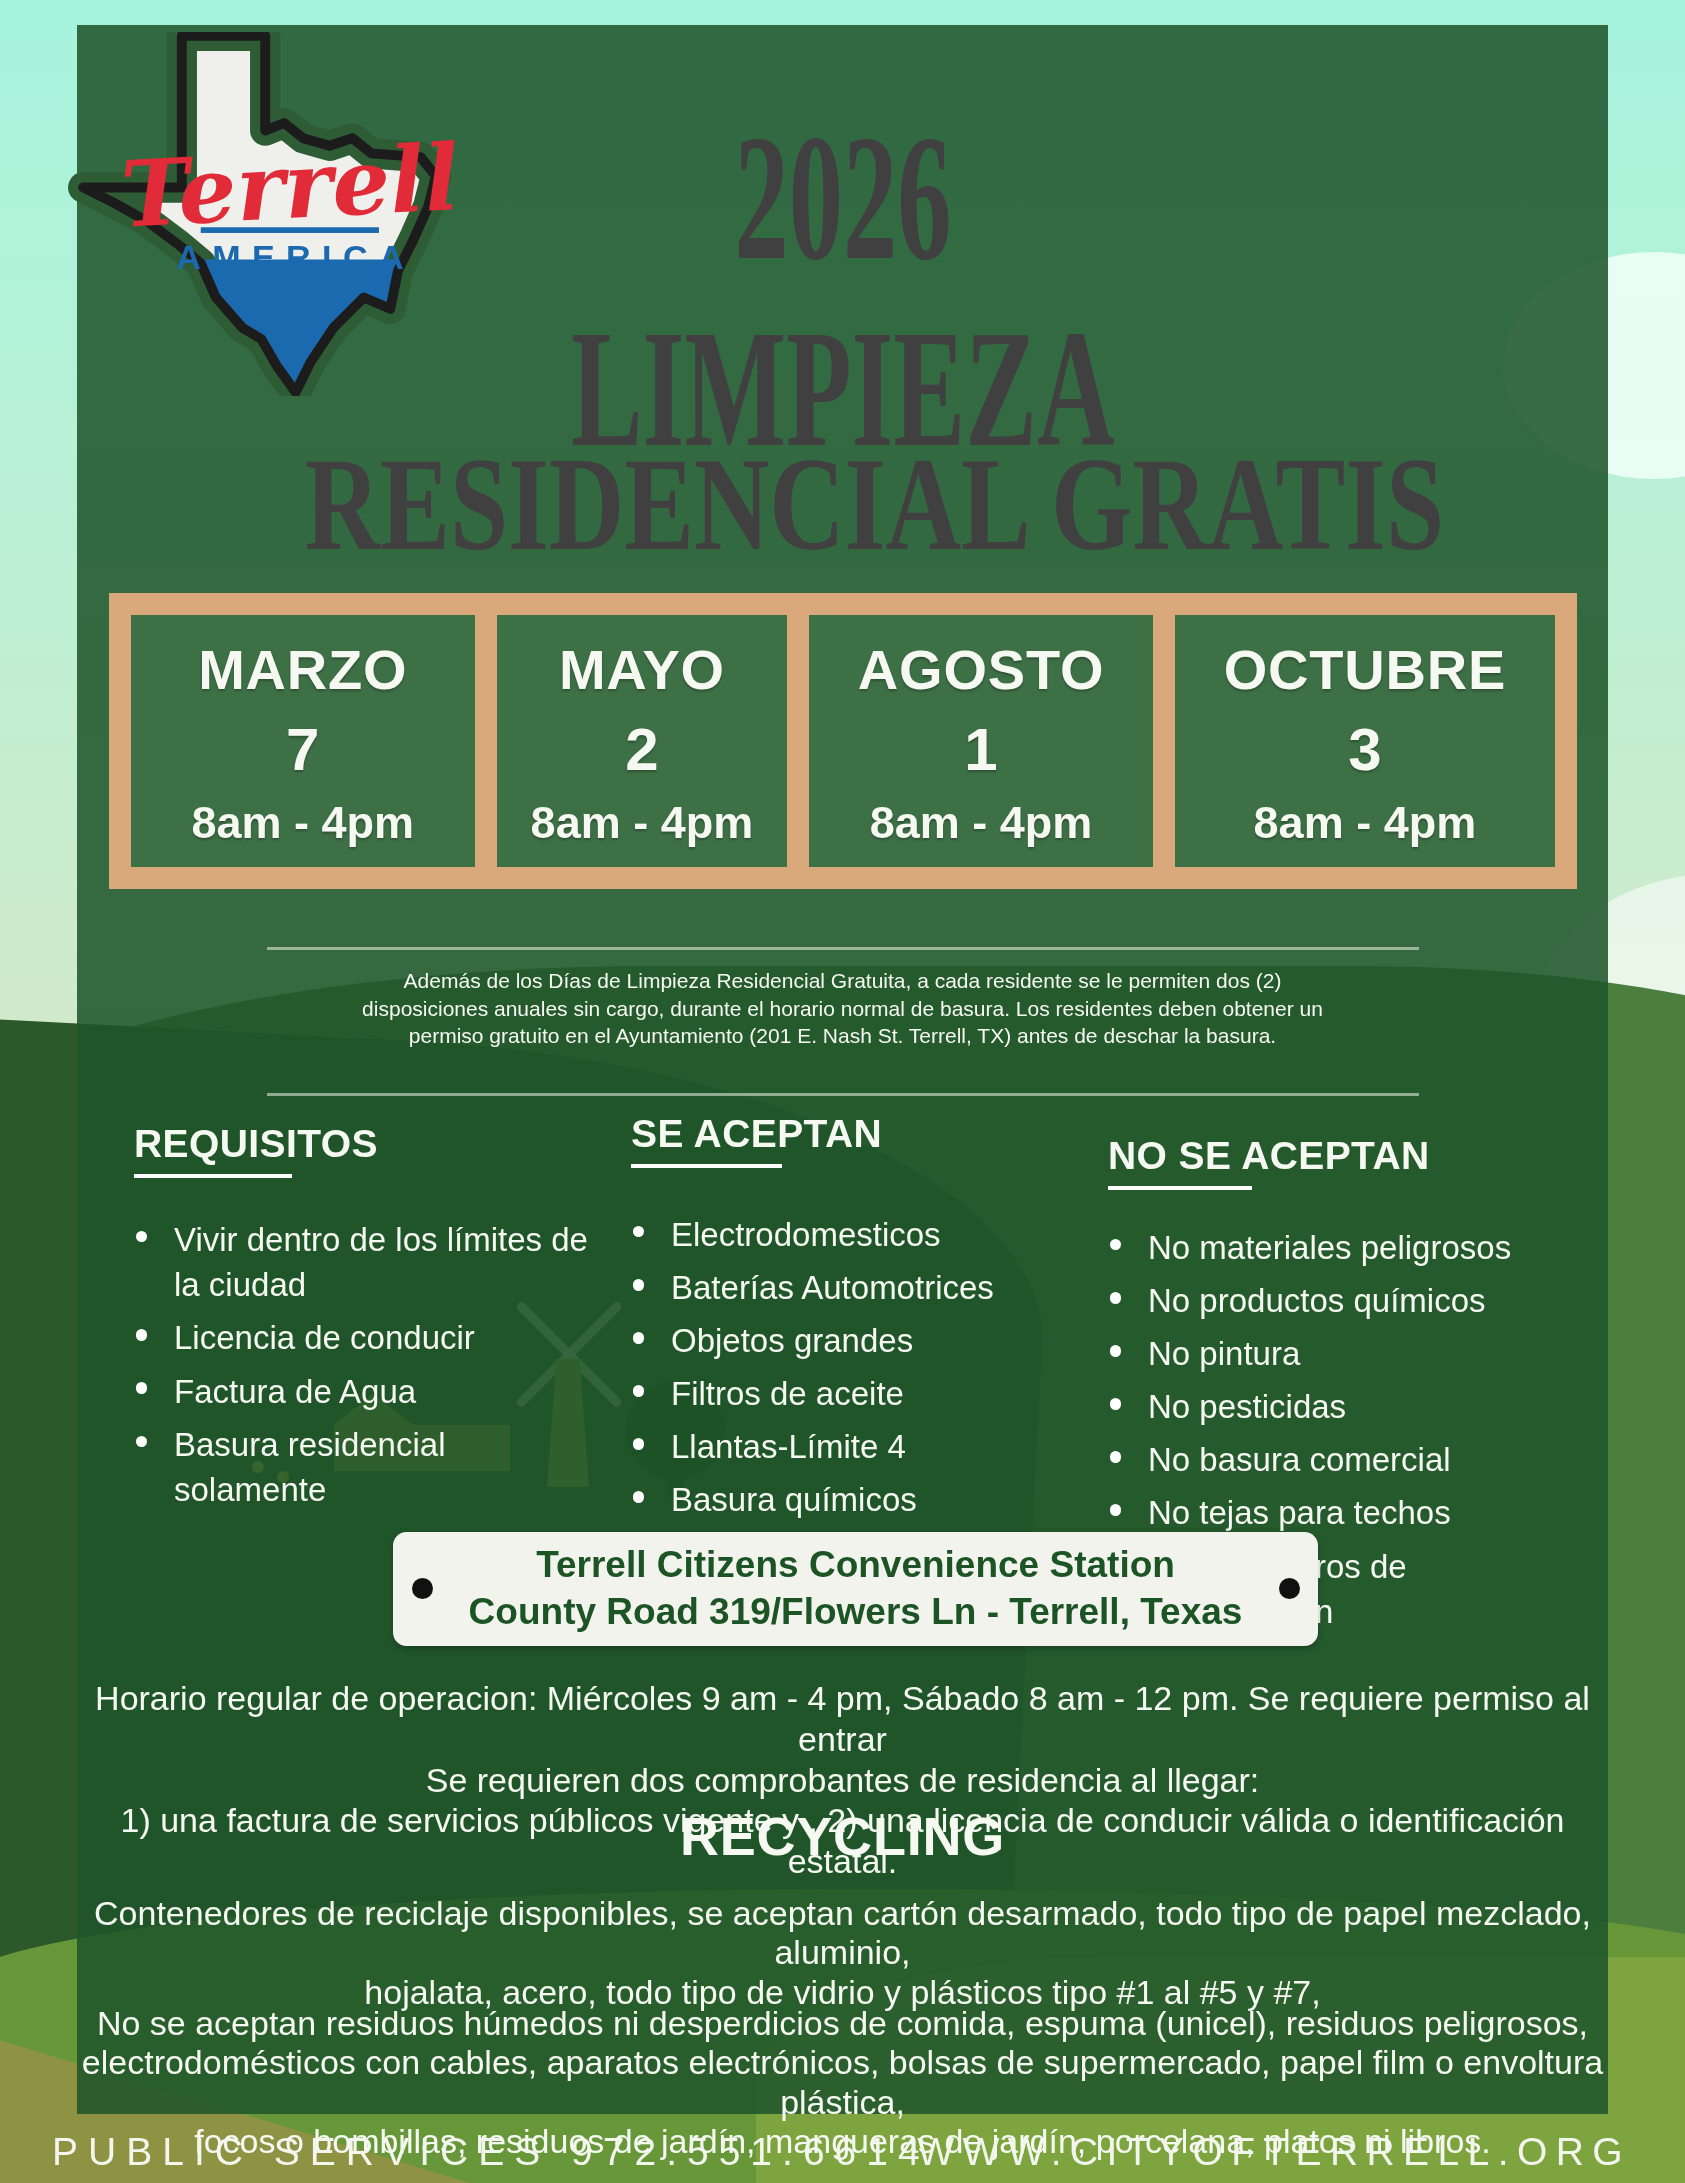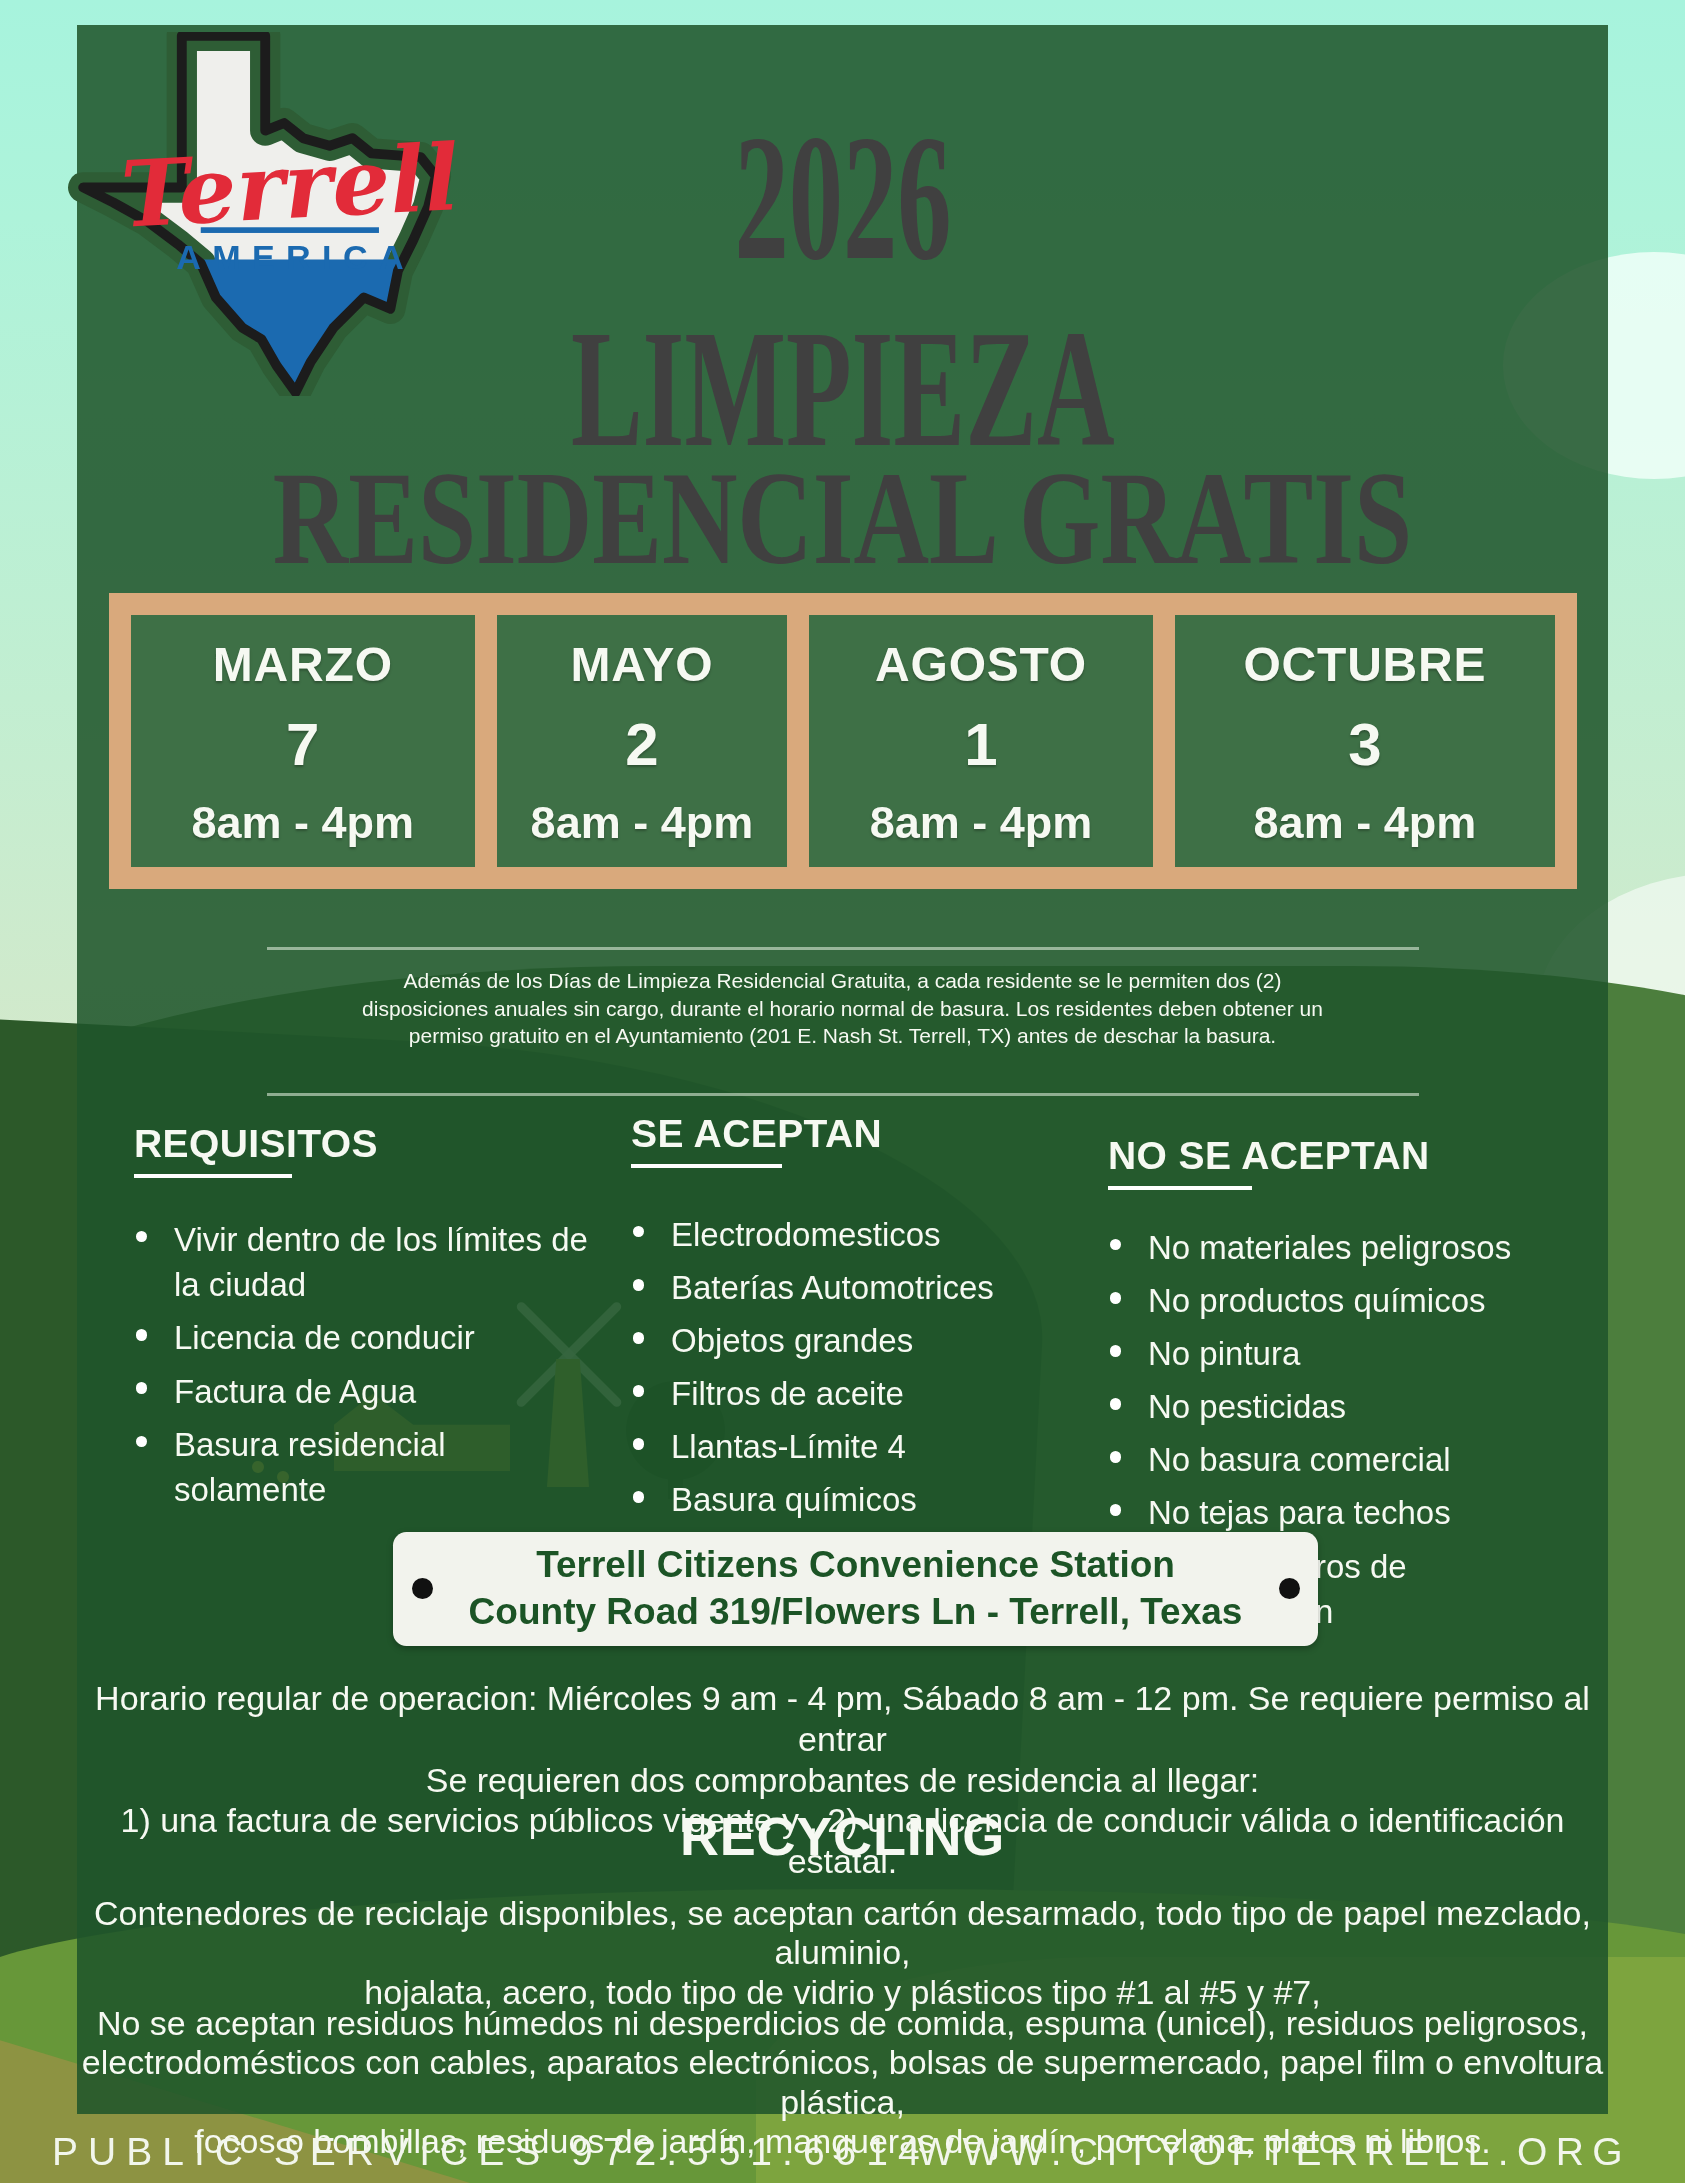--- a/index.html
+++ b/index.html
@@ -44,33 +44,33 @@
   
   .logo{position:absolute;left:59px;top:32px;width:420px;height:364px;}
 
   
   .big{font-family:"Liberation Serif", serif;font-weight:700;color:#404040;line-height:1;}
   .squeeze{display:inline-block;transform-origin:center;white-space:nowrap;}
   .year{top:107px;font-size:181px;}
   .year .squeeze{transform:scaleX(.60);}
   .title1{top:304px;font-size:168px;}
   .title1 .squeeze{transform:scaleX(.64);}
-  .title2{top:451px;font-size:134px;}
+  .title2{top:437px;font-size:134px;padding-left:32px;}
   .title2 .squeeze{transform:scaleX(.78);}
 
   
   .dates{position:absolute;left:109px;top:593px;width:1468px;height:296px;background:#d9a97c;
     box-sizing:border-box;padding:22px;display:flex;gap:22px;}
   .date-cell{background:#3e7046;display:flex;flex-direction:column;align-items:center;justify-content:space-between;
     box-sizing:border-box;padding:22px 5px 18.5px 5px;text-shadow:0 1.7px 2.5px rgba(0,0,0,.28);}
   .date-cell:nth-child(1){flex:410 0 0;}
   .date-cell:nth-child(2){flex:345 0 0;text-align:right;}
   .date-cell:nth-child(3){flex:410 0 0;}
   .date-cell:nth-child(4){flex:455 0 0;}
-  .month{font-size:48px;font-weight:700;letter-spacing:0.8px;}
+  .month{font-size:56px;font-weight:700;letter-spacing:0.8px;}
   .day{font-size:60px;font-weight:700;}
   .time{font-size:45px;font-weight:700;}
 
   
   .divider{position:absolute;left:267px;width:1152px;height:2.5px;background:rgba(235,245,230,.55);}
   .d1{top:947px;} .d2{top:1093px;}
   .intro{top:967px;font-size:21px;line-height:1.32;}
   .intro .inner{display:inline-block;max-width:1360px;}
 
   

